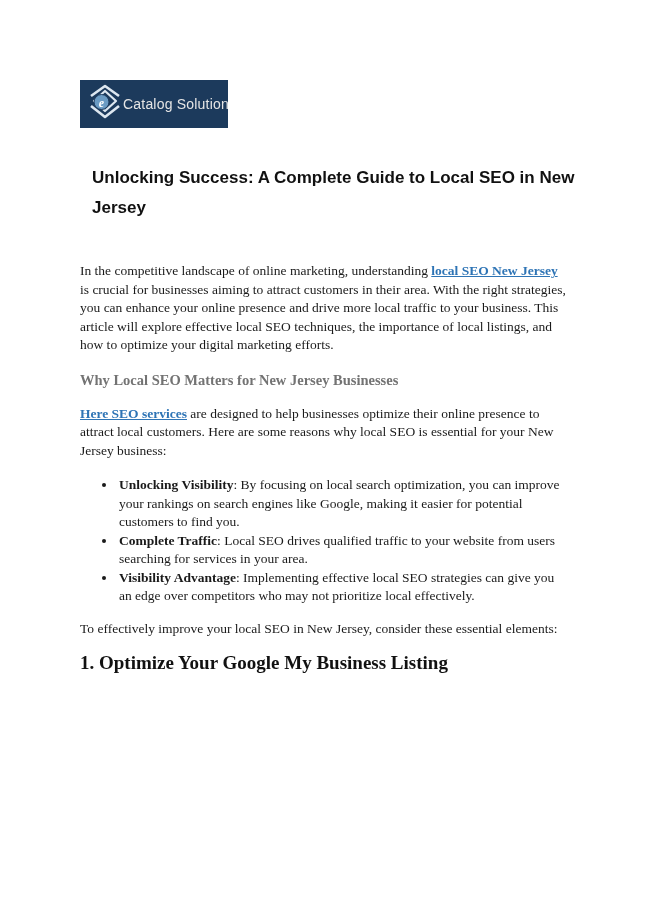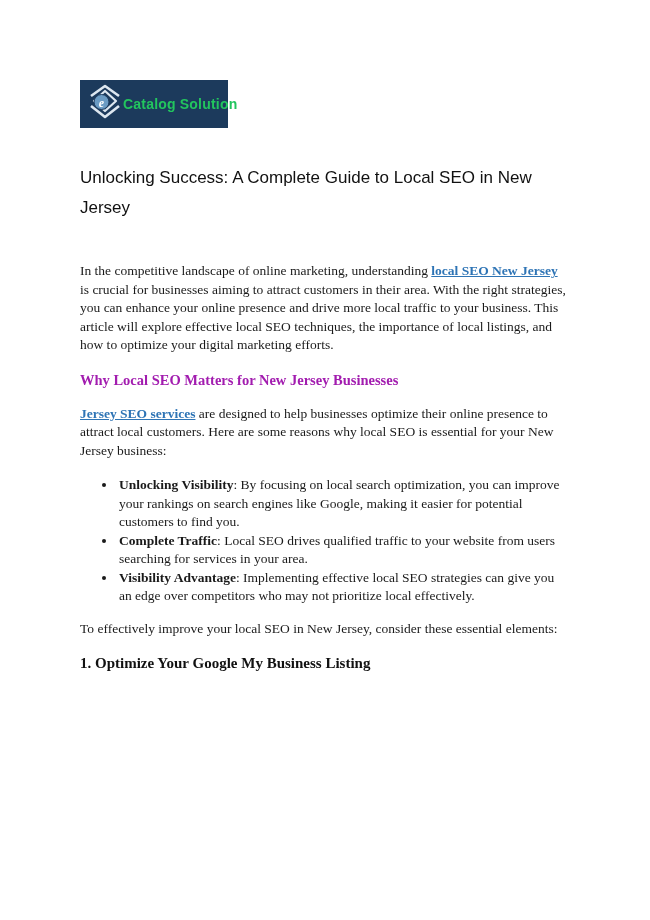--- a/index.html
+++ b/index.html
@@ -21,58 +21,58 @@
   .logo {
     width: 148px;
     height: 48px;
     background: #1c3a5c;
     display: flex;
     align-items: center;
     padding: 4px 6px 4px 4px;
   }
   .logo svg { flex: 0 0 auto; }
   .logo-text {
-    color: #22c55e;
+    color: #e5e5e5;
     font-family: "Liberation Sans", sans-serif;
-    font-weight: bold;
+    font-weight: normal;
     font-size: 14px;
     letter-spacing: 0.2px;
     margin-left: -3px;
     white-space: nowrap;
   }
   
   h1.doc-title {
     font-family: "Liberation Sans", sans-serif;
-    font-weight: normal;
+    font-weight: bold;
     font-size: 17px;
     line-height: 30px;
     color: #111111;
-    margin: 35px 0 0 0;
+    margin: 35px 0 0 12px;
     width: 490px;
   }
   
   .body-copy {
     margin-top: 39px;
     width: 490px;
     font-size: 13.5px;
     line-height: 18.5px;
   }
   .body-copy p { margin: 0 0 16px 0; }
   h2.section-h {
     font-family: "Liberation Serif", serif;
     font-weight: bold;
     font-size: 14.5px;
     line-height: 18px;
     margin: 0 0 16px 0;
-    color: #a21caf;
+    color: #737373;
   }
   h3.sub-h {
     font-family: "Liberation Serif", serif;
     font-weight: bold;
-    font-size: 15px;
+    font-size: 19px;
     line-height: 18px;
     margin: 0 0 14px 0;
     color: #111111;
   }
   ul.benefits {
     margin: 0 0 14px 0;
     padding-left: 37px;
   }
   ul.benefits li {
     margin: 0;
@@ -104,21 +104,21 @@
   </div>
 
   <h1 class="doc-title">Unlocking Success: A Complete Guide to Local SEO in New Jersey</h1>
 
   <div class="body-copy">
 
     <p><span>In the competitive landscape of online marketing, understanding </span><a href="#" class="link">local SEO New Jersey</a><span> is crucial for businesses aiming to attract customers in their area. With the right strategies, you can enhance your online presence and drive more local traffic to your business. This article will explore effective local SEO techniques, the importance of local listings, and how to optimize your digital marketing efforts.</span></p>
 
     <h2 class="section-h">Why Local SEO Matters for New Jersey Businesses</h2>
 
-    <p><a href="#" class="link">Jersey SEO services</a><span> are designed to help businesses optimize their online presence to attract local customers. Here are some reasons why local SEO is essential for your New Jersey business:</span></p>
+    <p><a href="#" class="link">Here SEO services</a><span> are designed to help businesses optimize their online presence to attract local customers. Here are some reasons why local SEO is essential for your New Jersey business:</span></p>
 
     <ul class="benefits">
         <li><strong>Unlocking Visibility</strong><span>: By focusing on local search optimization, you can improve your rankings on search engines like Google, making it easier for potential customers to find you.</span></li>
         <li><strong>Complete Traffic</strong><span>: Local SEO drives qualified traffic to your website from users searching for services in your area.</span></li>
         <li><strong>Visibility Advantage</strong><span>: Implementing effective local SEO strategies can give you an edge over competitors who may not prioritize local effectively.</span></li>
       </ul>
 
 
     <p><span>To effectively improve your local SEO in New Jersey, consider these essential elements:</span></p>
 

